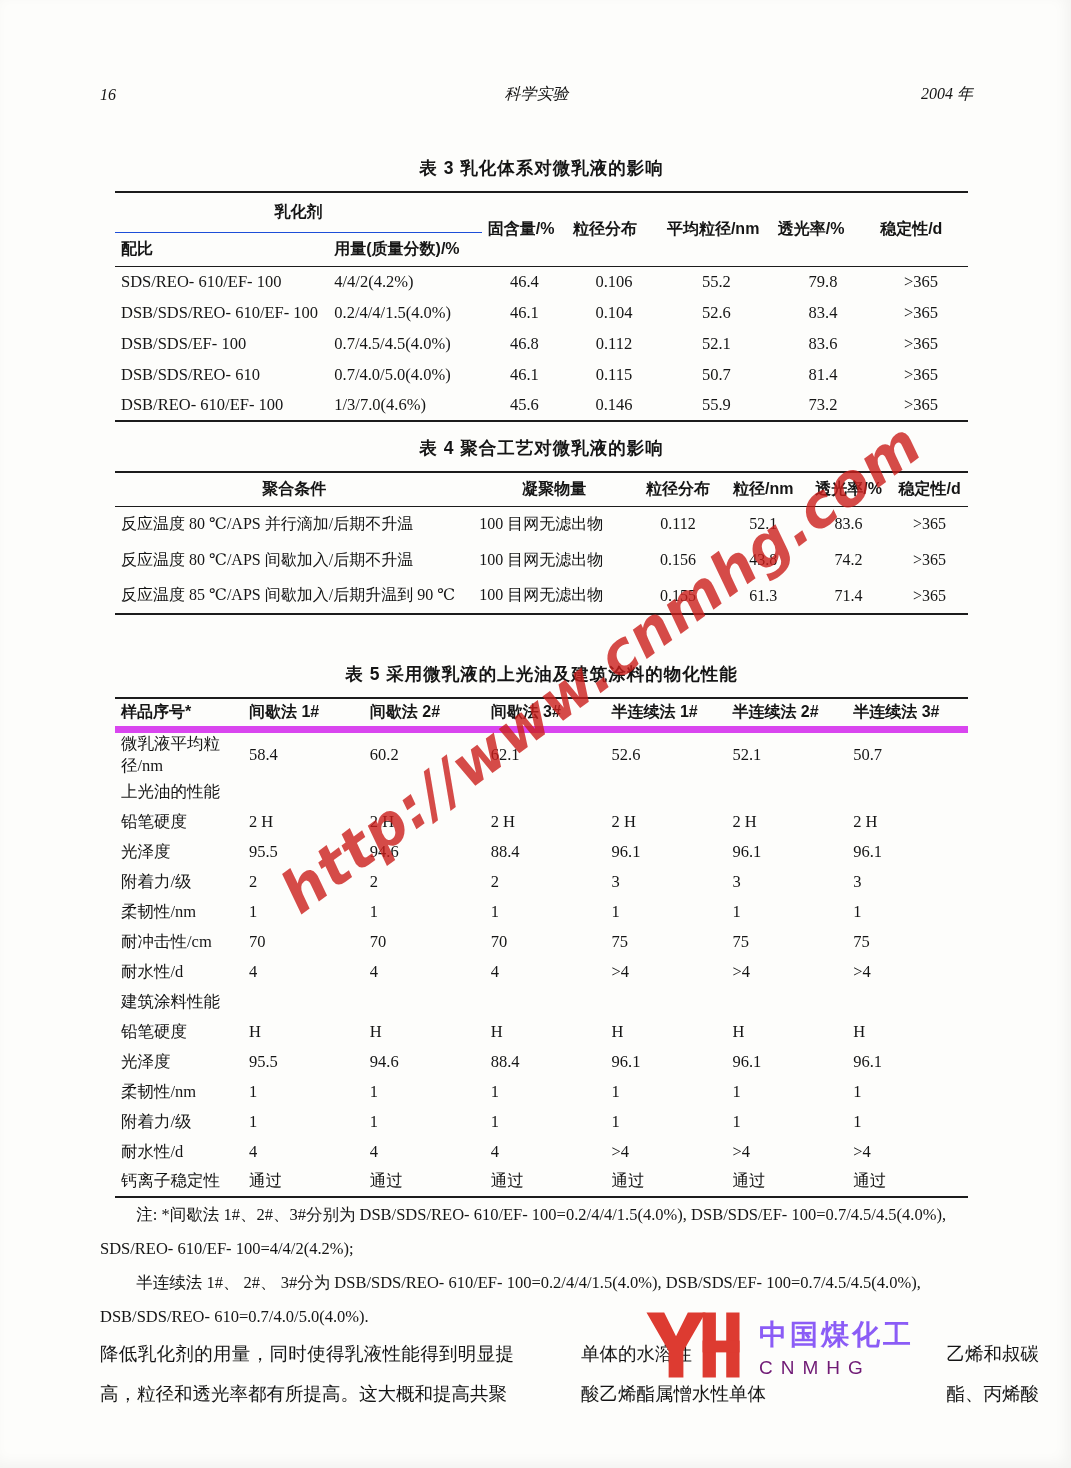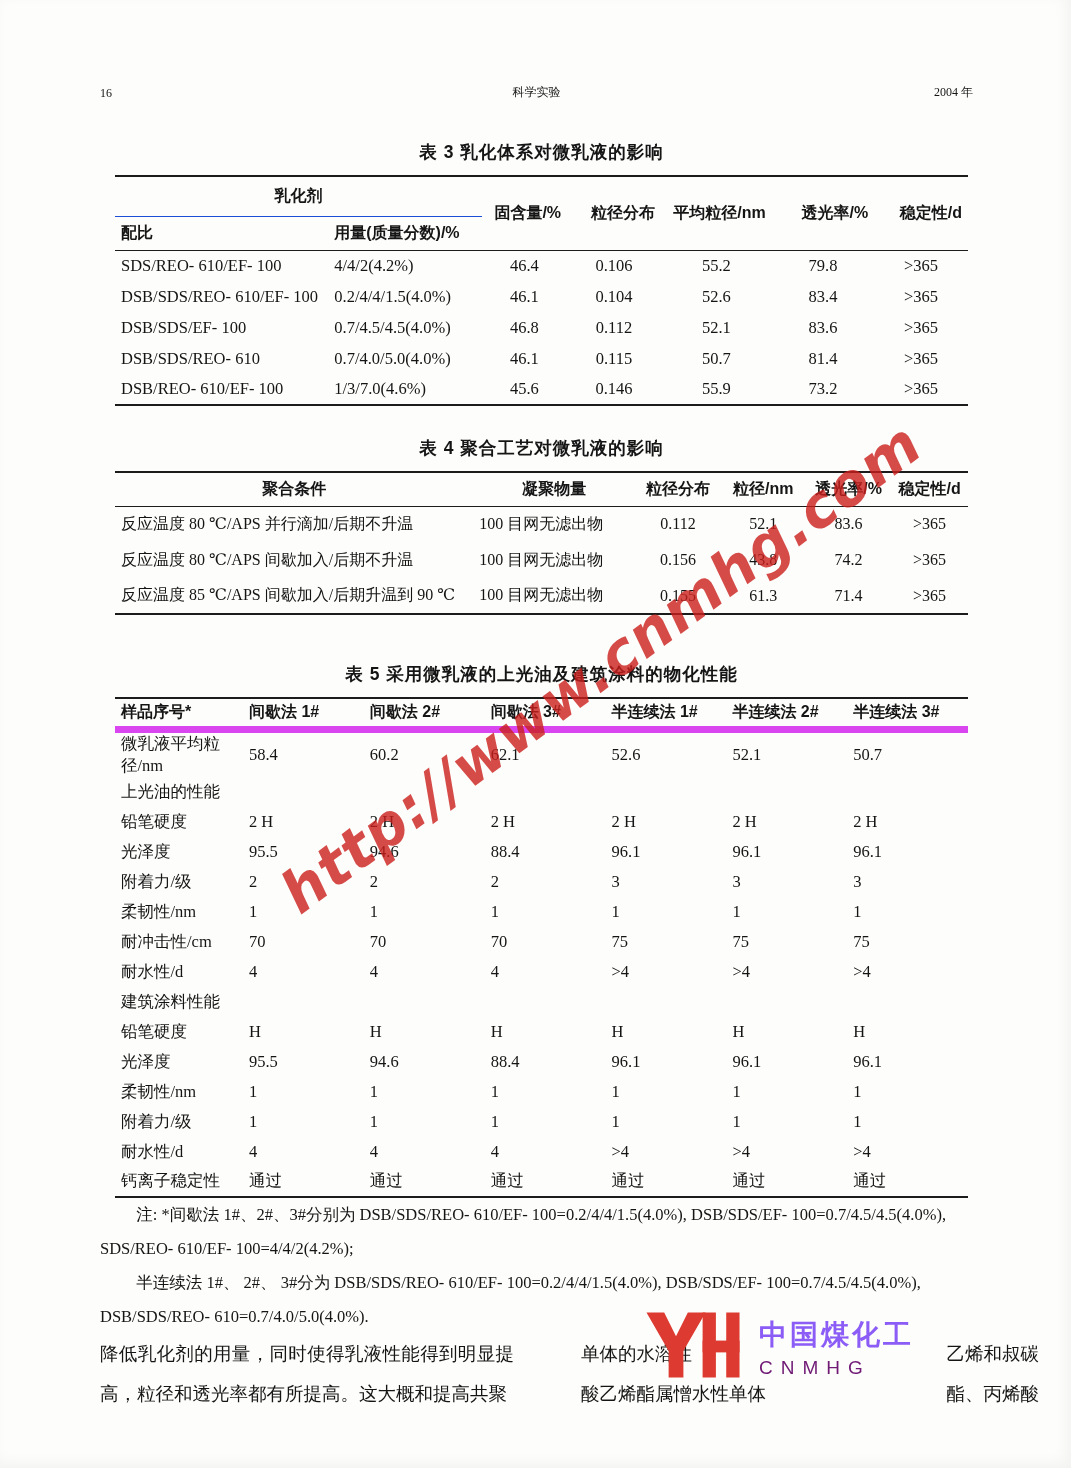--- a/index.html
+++ b/index.html
@@ -12,22 +12,23 @@
     background: #fdfdfb;
     font-family: "Liberation Serif", "DejaVu Serif", serif;
     color: #151515;
     overflow: hidden;
     box-shadow: inset -5px -5px 14px rgba(0,0,0,0.045);
   }
 
   
   .page-header {
     position: absolute; top: 84px; left: 100px; right: 98px;
-    display: flex; justify-content: space-between; align-items: flex-end;
-    font-size: 12px;
+    display: flex; justify-content: space-between; align-items: center;
+    font-size: 16px;
+    font-style: italic;
   }
   .page-header .mid { position: absolute; left: 0; right: 0; text-align: center; }
 
   
   .tbl-wrap { position: absolute; left: 115px; width: 853px; }
   .tbl-title {
     text-align: center; font-weight: bold; font-size: 17.5px;
     font-family: "Liberation Sans", "DejaVu Sans", sans-serif;
     margin-bottom: 11px; letter-spacing: 1px;
   }
@@ -36,21 +37,21 @@
   thead th {
     font-family: "Liberation Sans", "DejaVu Sans", sans-serif;
     font-size: 16px; font-weight: bold;
   }
   .t3, .t4, .t5 { border-top: 2px solid #1c1c1c; border-bottom: 2px solid #1c1c1c; }
 
   
   .t3 thead tr:first-child th { height: 40px; }
   .t3 thead tr:nth-child(2) th { height: 34px; text-align: left; }
   .t3 .group-th { border-bottom: 1px solid #1d4ed8; text-align: center; }
-  .t3 thead th[rowspan] { text-align: right; }
+  .t3 thead th[rowspan] { text-align: left; }
   .t3 thead tr:nth-child(2) th, .t3 thead tr:first-child th[rowspan] { border-bottom: 1px solid #1c1c1c; }
   .t3 tbody td { height: 31px; text-align: center; white-space: nowrap; }
   .t3 tbody td:nth-child(-n+2) { text-align: left; }
 
   
   .t4 thead th { height: 34px; text-align: center; border-bottom: 1px solid #1c1c1c; }
   .t4 thead th:nth-child(-n+2) { text-align: center; }
   .t4 tbody td { height: 36px; text-align: center; white-space: nowrap; font-size: 16px; }
   .t4 tbody td:nth-child(-n+2) { text-align: left; }
 
@@ -103,21 +104,21 @@
 <body>
 
 <div class="page">
 
   <div class="page-header">
     <span>16</span>
     <span class="mid">科学实验</span>
     <span>2004 年</span>
   </div>
 
-  <div class="tbl-wrap" style="top:140px;">
+  <div class="tbl-wrap" style="top:156px;">
     <div class="tbl-title">表 3 乳化体系对微乳液的影响</div>
     <table class="t3">
       <colgroup>
         <col style="width:25%">
           <col style="width:18%">
           <col style="width:10%">
         <col style="width:11%">
           <col style="width:13%">
           <col style="width:12%">
           <col style="width:11%">

